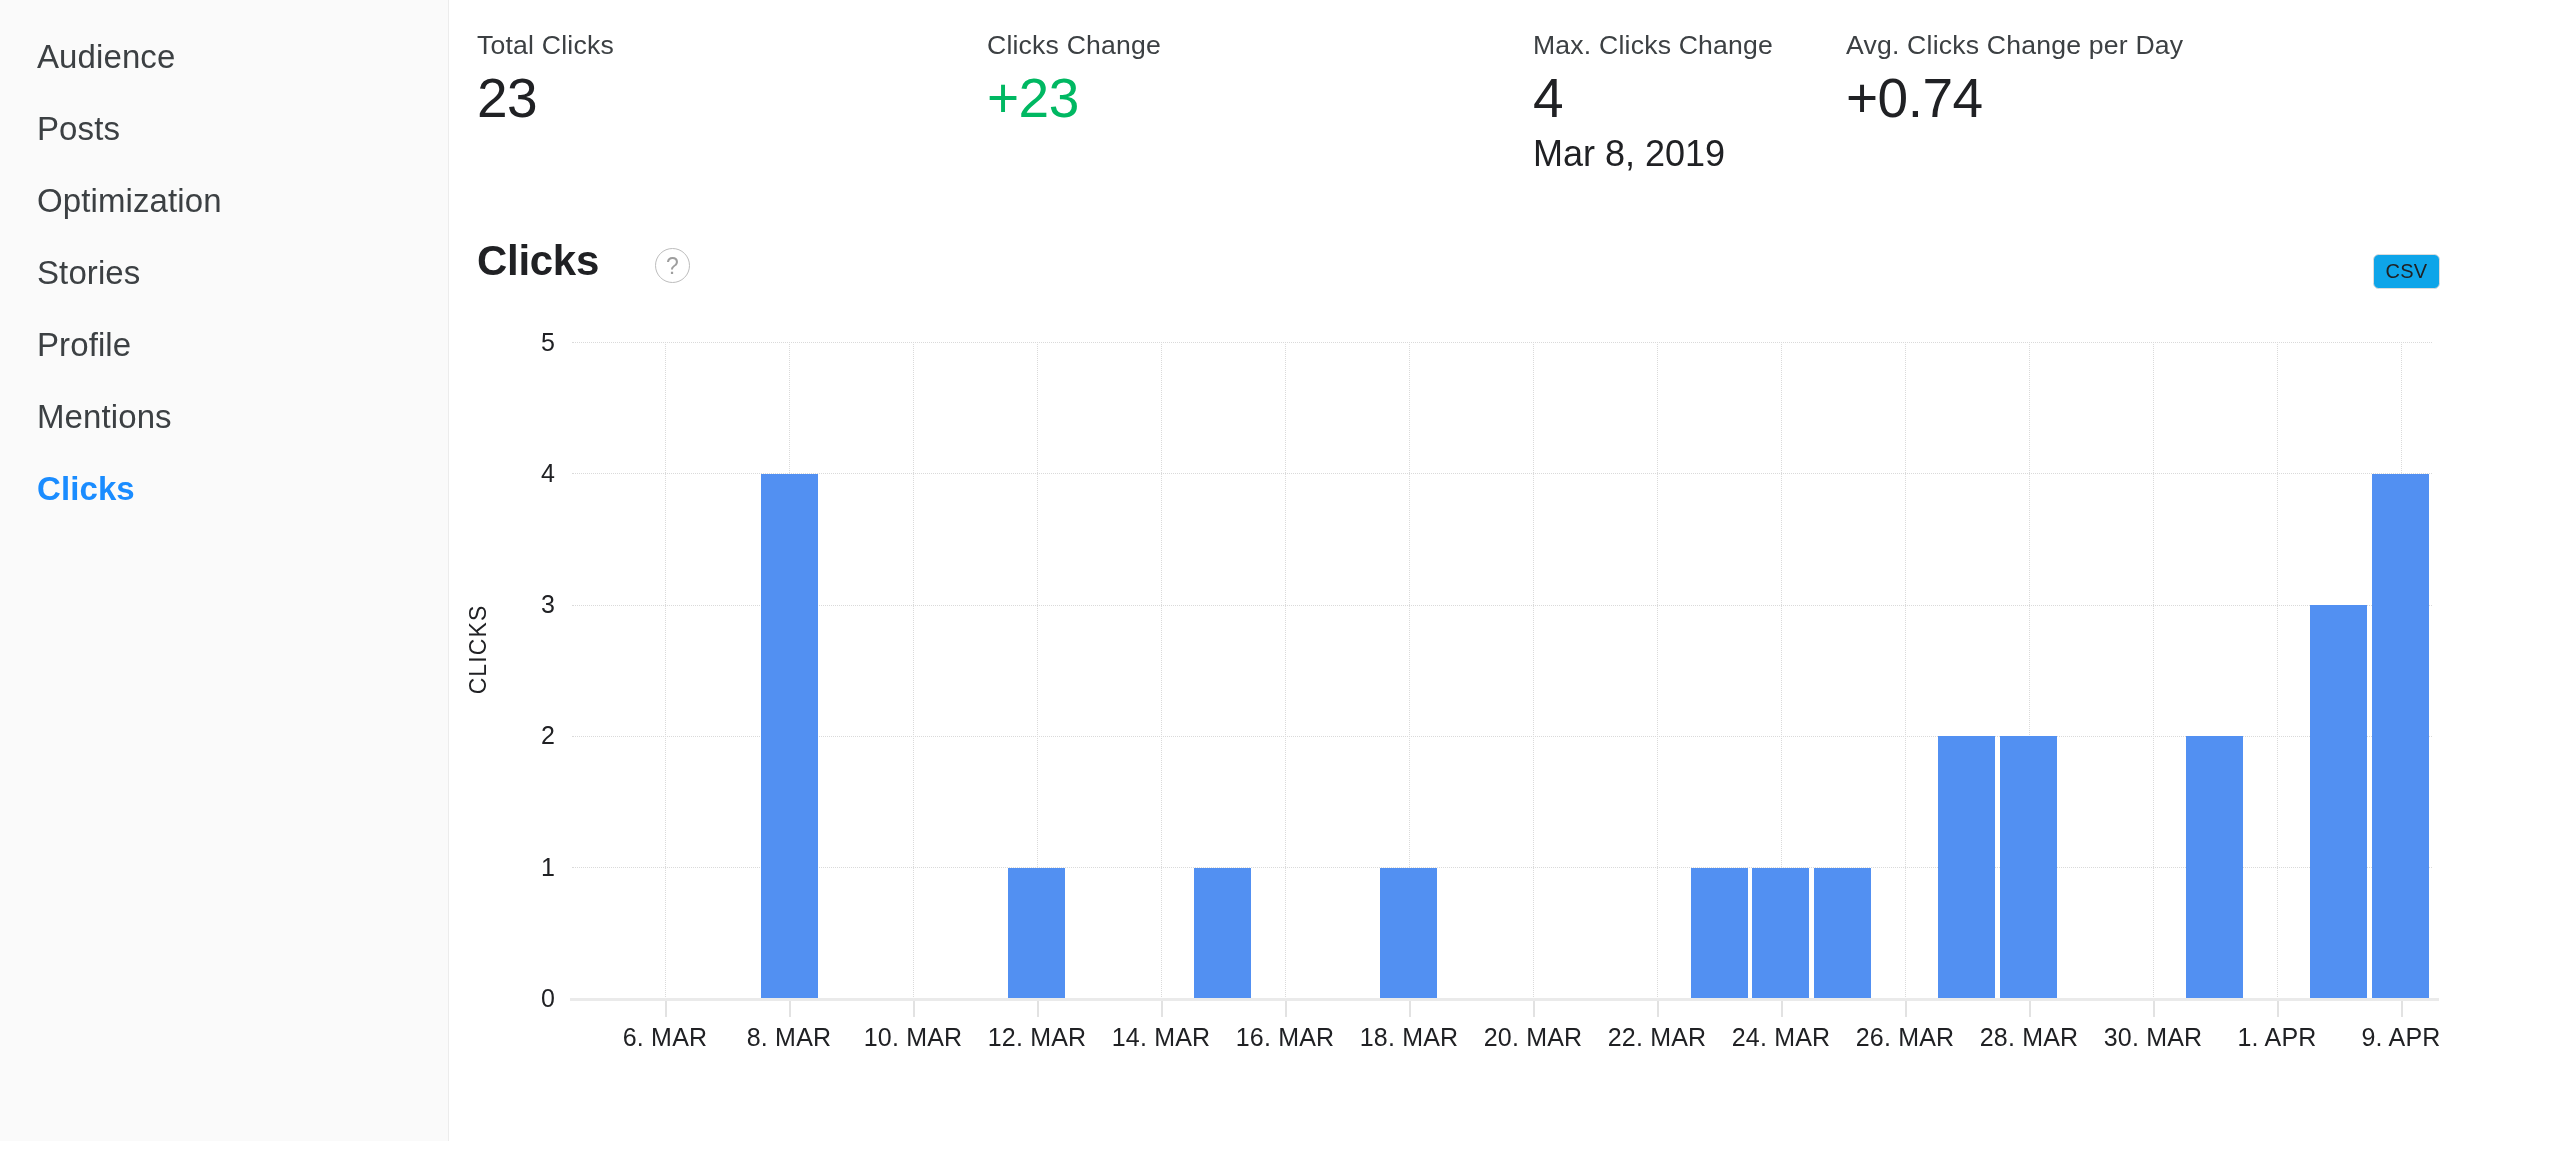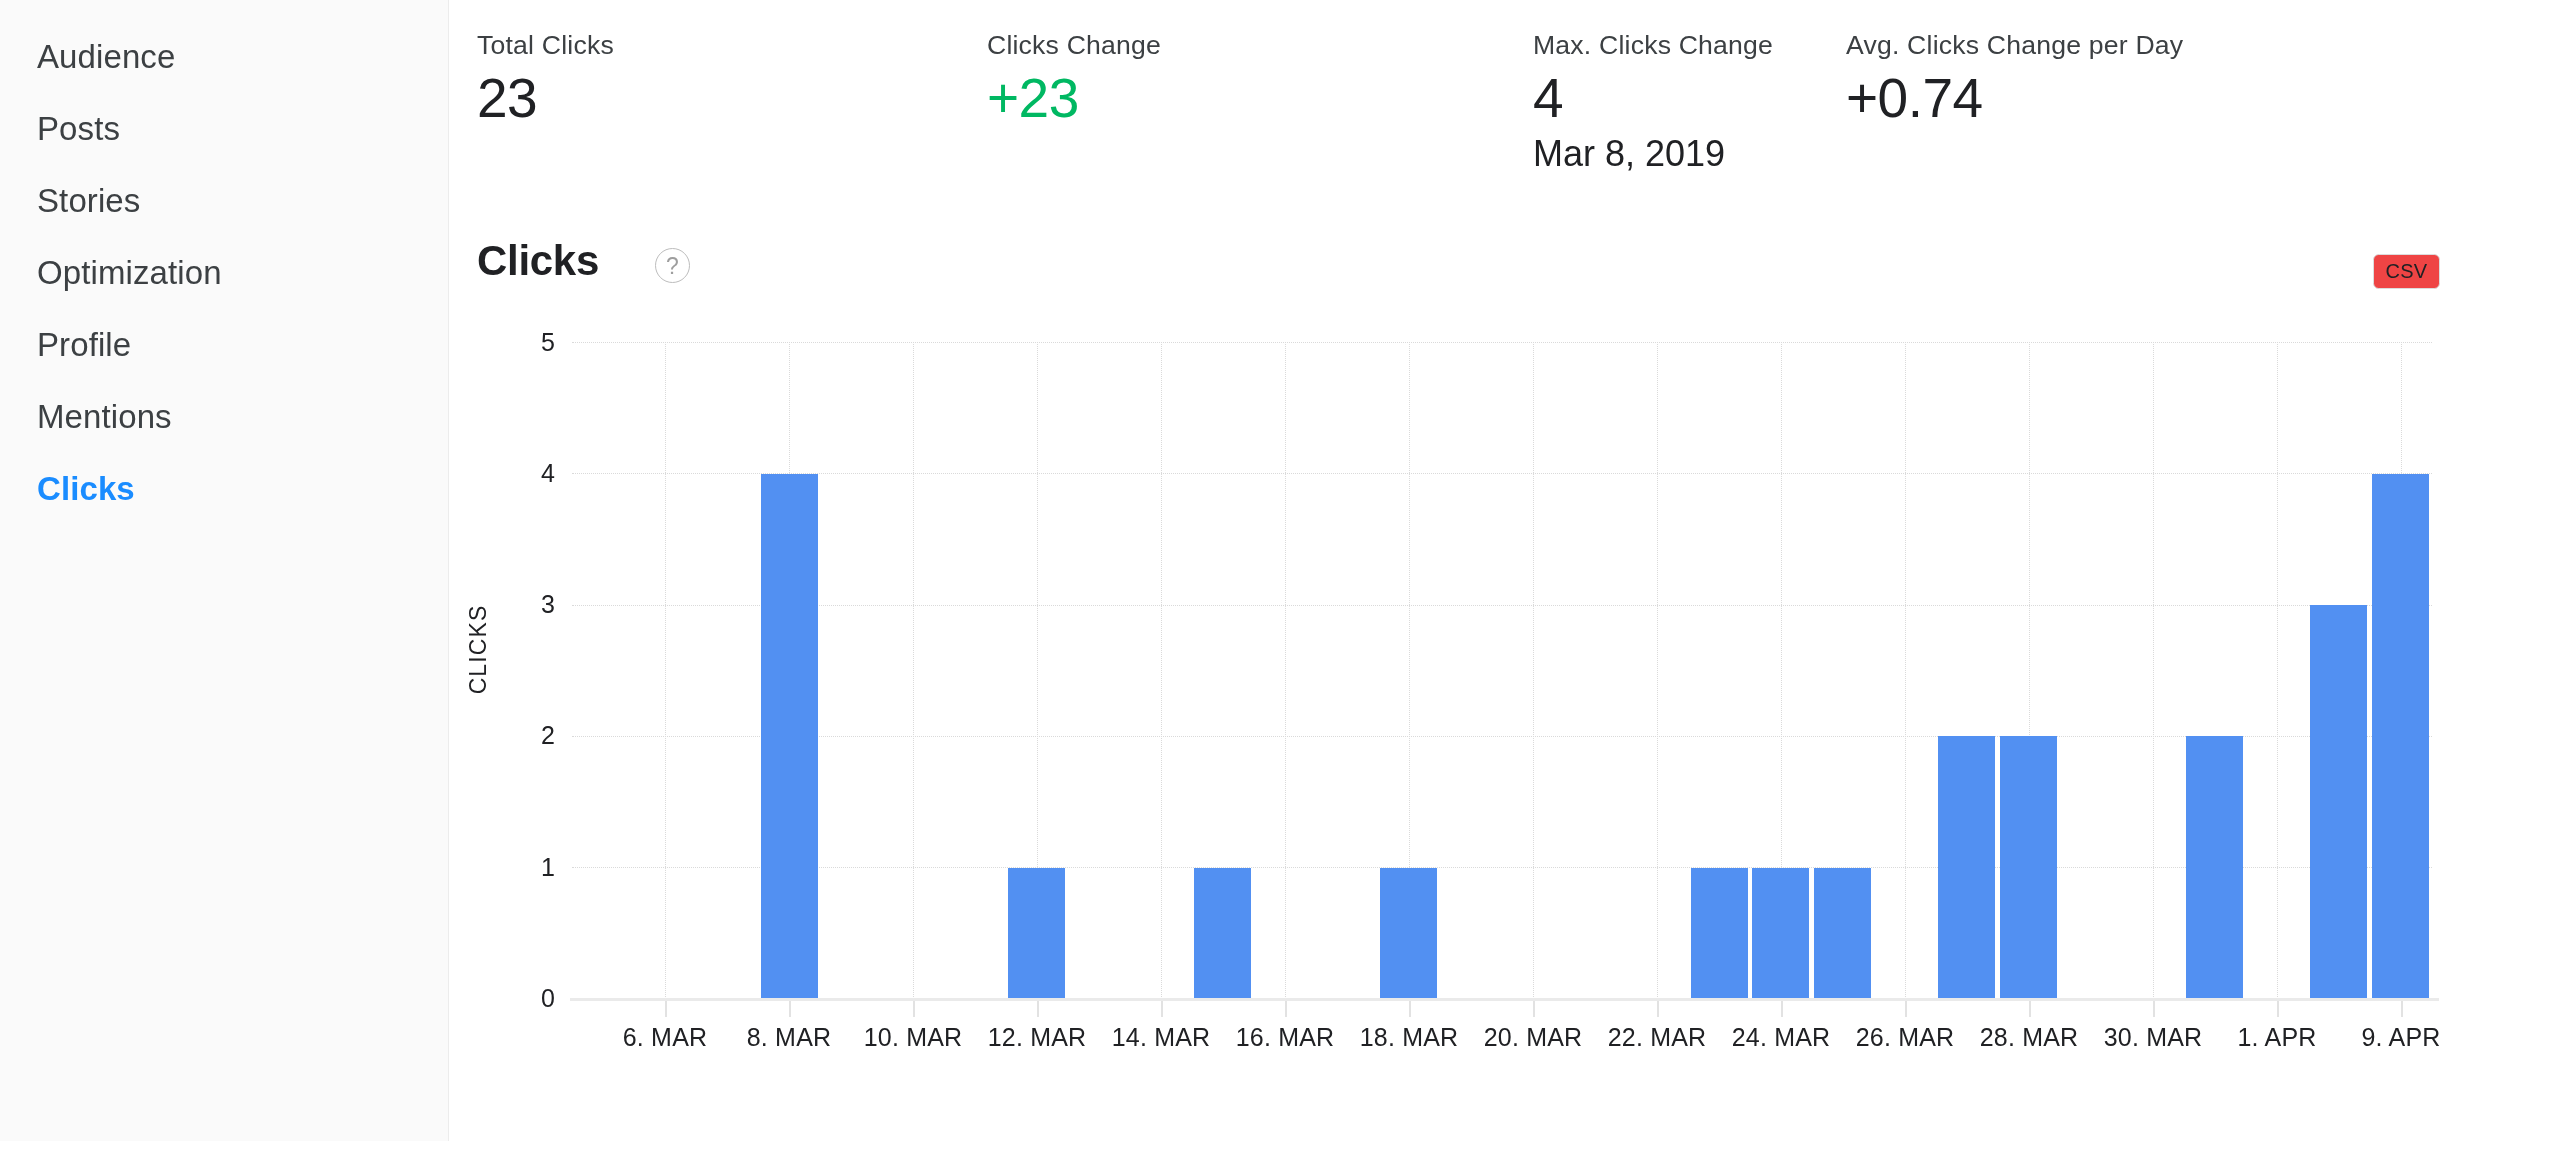--- a/index.html
+++ b/index.html
@@ -112,21 +112,21 @@
     cursor: pointer;
     user-select: none;
   }
   #csv-button {
     position: absolute;
     left: 1922px; top: 17px;
     min-width: 55px;
     padding: 4.7px 11.4px 5.7px;
     border: 1.9px solid #dcdcdc;
     border-radius: 5.7px;
-    background: #ef4444;
+    background: #0ea5e9;
     font-size: 20px;
     color: #202124;
     text-align: center;
     cursor: pointer;
     box-sizing: border-box;
     letter-spacing: 0.3px;
   }
 
   
   #chart {
@@ -219,22 +219,22 @@
   }
 </style>
 </head>
 <body>
 
 <div id="root">
 
   <div id="sidebar">
       <div class="nav-item"><span>Audience</span></div>
       <div class="nav-item"><span>Posts</span></div>
+      <div class="nav-item"><span>Optimization</span></div>
       <div class="nav-item"><span>Stories</span></div>
-      <div class="nav-item"><span>Optimization</span></div>
       <div class="nav-item"><span>Profile</span></div>
       <div class="nav-item"><span>Mentions</span></div>
       <div class="nav-item active"><span>Clicks</span></div>
     </div>
 
   <div id="main">
 
     <div id="stats">
         <div class="stat" style="left: 26px;">
           <div class="stat-label">Total Clicks</div>

